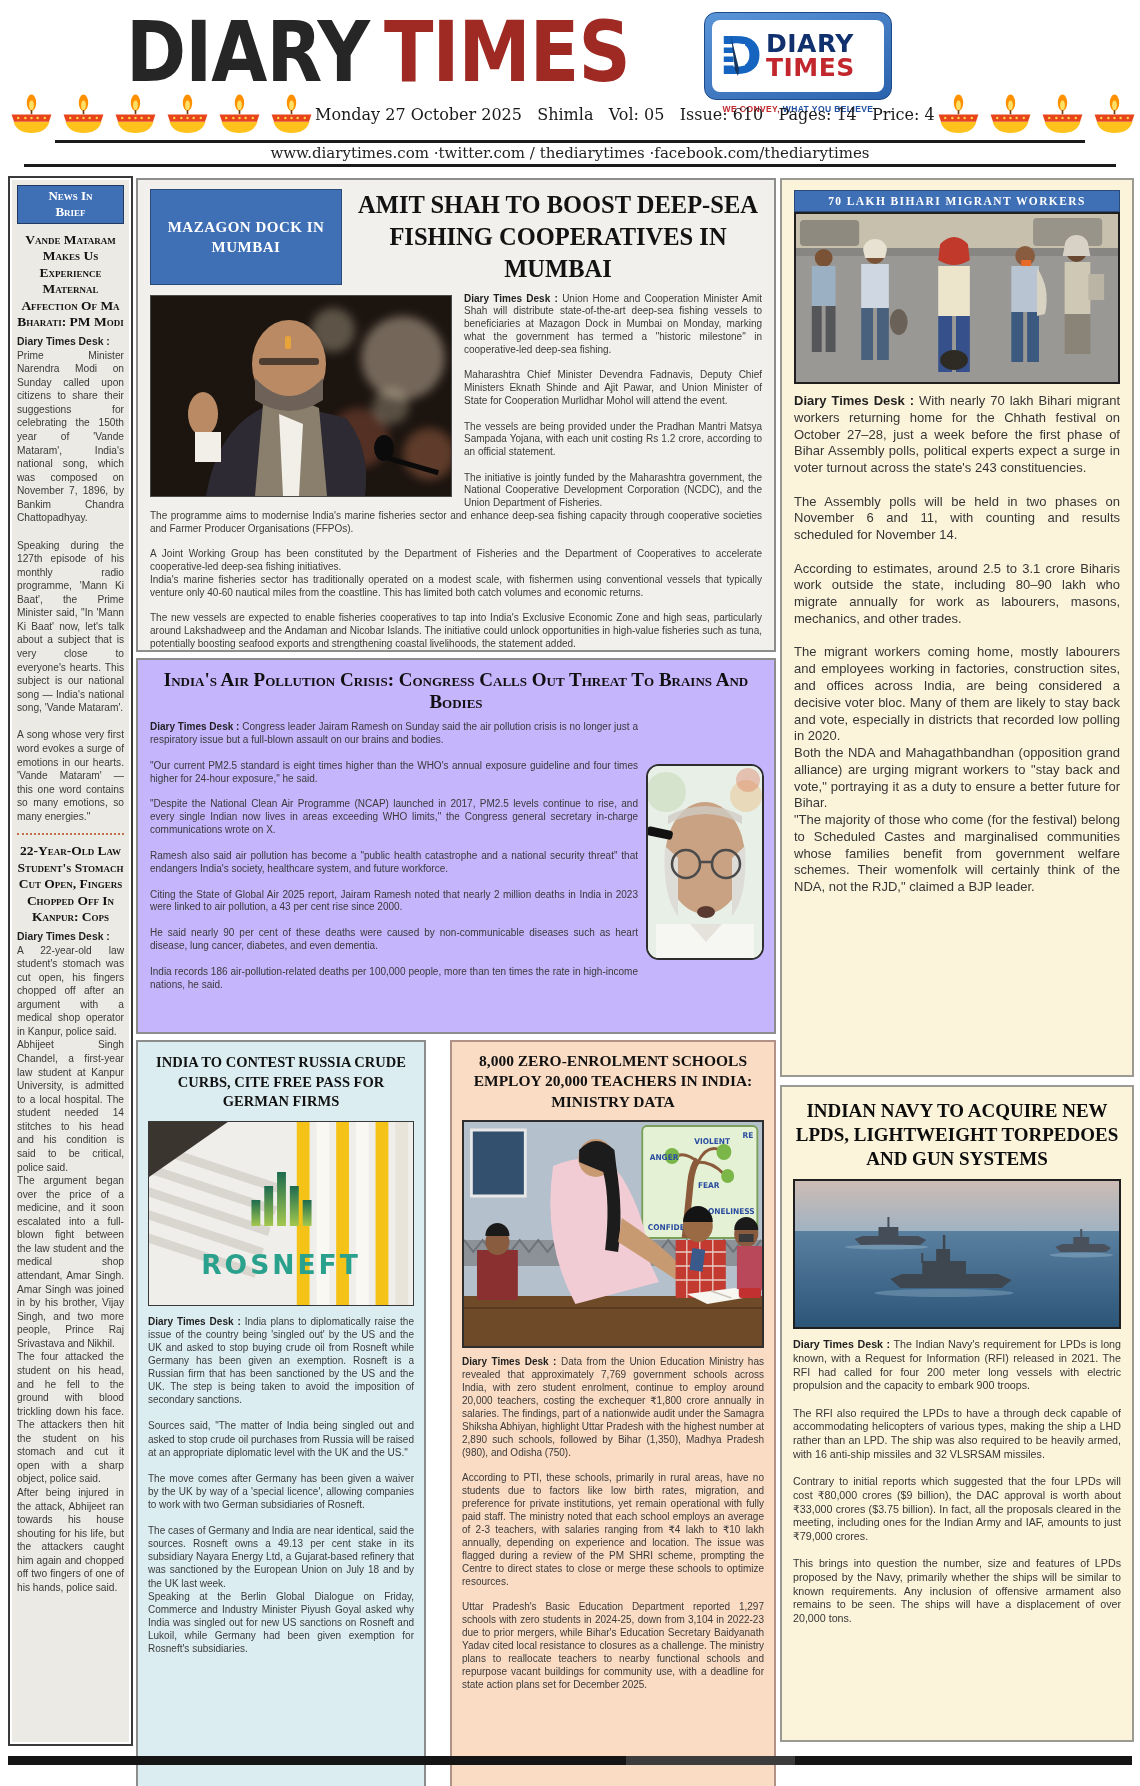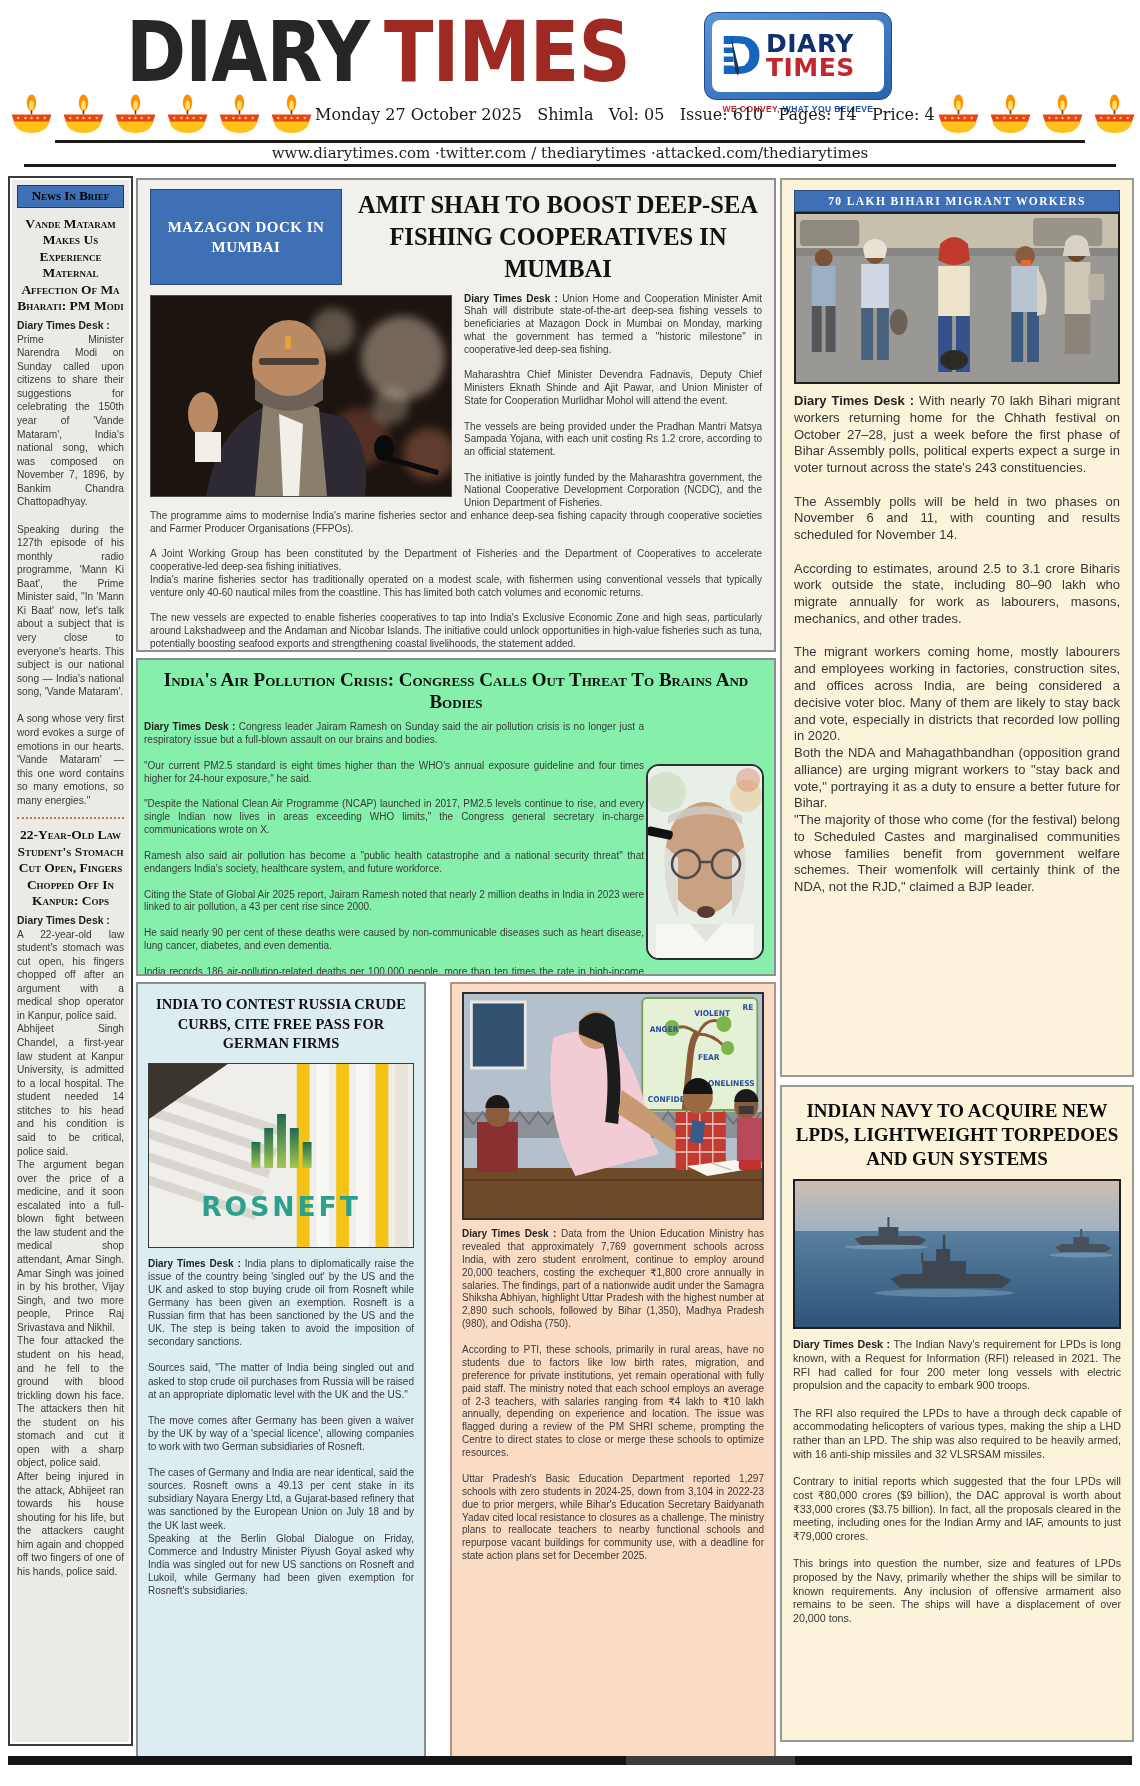--- a/index.html
+++ b/index.html
@@ -37,41 +37,41 @@
   .rule2 { position:absolute; left:24px; right:24px; top:164px; height:3px; background:#1a1a1a; }
 
   
   .pre { white-space:pre-line; }
   .desk { font-weight:700; color:#1f1f1f; }
   .article { box-sizing:border-box; overflow:hidden; }
 
   
   .sidebar { position:absolute; left:8px; top:176px; width:125px; height:1570px; background:#eceae5;
              border:2px solid #3a3a3a; box-shadow:inset 0 0 0 2px #ffffff; padding:7px 7px; box-sizing:border-box; overflow:hidden; }
-  .brief-label { background:#3f6fb5; border:1px solid #223a60; color:#000000; text-align:center;
-                 font-family:"Liberation Serif",serif; font-variant:small-caps; font-weight:700; font-size:13px; padding:2px 0 3px; }
+  .brief-label { background:#3f6fb5; border:1px solid #223a60; color:#ffffff; text-align:center;
+                 font-family:"Liberation Serif",serif; font-variant:small-caps; font-weight:700; font-size:13px; padding:2px 16px 3px; }
   .brief-headline { font-family:"Liberation Serif",serif; font-variant:small-caps; font-weight:700; font-size:13.5px;
                     line-height:1.22; text-align:center; margin:8px 0 4px; color:#121212; }
   .brief-desk { font-weight:700; font-size:10.4px; color:#1f1f1f; }
   .brief-body { font-size:10.2px; line-height:1.33; text-align:justify; color:#3a3a3a; }
   .brief-divider { border-top:2px dotted #c0714a; margin:10px 0 4px; }
 
   
   .ctr { position:absolute; left:136px; top:178px; width:640px; }
   .a1 { height:474px; background:#f1f0ed; border:2px solid #8d8d8d; padding:9px 12px; }
   .a1head { display:flex; gap:12px; align-items:stretch; }
   .a1tag { width:178px; flex:0 0 auto; background:#3f6fb5; border:1px solid #2a4a7a; color:#fff;
            font-family:"Liberation Serif",serif; font-weight:700; font-size:15px; line-height:1.35; text-align:center;
            display:flex; align-items:center; justify-content:center; padding:6px 6px; letter-spacing:.5px; }
   .a1title { flex:1; font-family:"Liberation Serif",serif; font-weight:700; font-size:24.5px; line-height:1.3;
              text-align:center; color:#121212; display:flex; align-items:center; justify-content:center; }
   .a1body { margin-top:8px; font-size:10px; line-height:1.28; text-align:justify; color:#3a3a3a; }
   .a1photo { float:left; width:300px; height:200px; margin:2px 12px 6px 0; border:1px solid #4a4a4a; background:#111; }
 
-  .a2 { position:relative; margin-top:6px; height:318px; background:#86efac; border:2px solid #8d8d8d; padding:8px 6px; }
+  .a2 { position:relative; margin-top:6px; height:376px; background:#c4b5fd; border:2px solid #8d8d8d; padding:8px 12px; }
   .a2title { font-family:"Liberation Serif",serif; font-variant:small-caps; font-weight:700; font-size:19px;
              text-align:center; color:#101010; margin:1px 0 8px; }
   .a2body { font-size:10px; line-height:1.29; text-align:justify; color:#3a3a3a; padding-right:124px; }
   .a2photo { position:absolute; right:10px; top:104px; width:114px; height:192px; border-radius:13px;
              border:2px solid #2e2e2e; overflow:hidden; background:#e8ece4; }
 
   .row { display:flex; gap:24px; margin-top:6px; }
   .a3 { width:290px; flex:0 0 auto; height:778px; background:#dcedf1; border:2px solid #8d8d8d; padding:8px 10px; }
   .a3title { font-family:"Liberation Serif",serif; font-weight:700; font-size:14.5px; line-height:1.35;
              text-align:center; color:#121212; margin:3px 0 9px; }
@@ -178,21 +178,21 @@
           <use href="#diya-sym"></use>
         </svg>
       <svg class="diya">
           <use href="#diya-sym"></use>
         </svg>
 
     </div>
   </div>
 
   <div class="rule1"></div>
-  <div class="weblinks">www.diarytimes.com ·twitter.com / thediarytimes ·attacked.com/thediarytimes</div>
+  <div class="weblinks">www.diarytimes.com ·twitter.com / thediarytimes ·facebook.com/thediarytimes</div>
   <div class="rule2"></div>
 
   <div class="sidebar">
     <div class="brief-label">News In Brief</div>
 
     <div>
       <div class="brief-headline">Vande Mataram Makes Us Experience Maternal Affection Of Ma Bharati: PM Modi</div>
       <div class="brief-body"><b class="brief-desk">Diary Times Desk :</b><br><span class="pre">Prime Minister Narendra Modi on Sunday called upon citizens to share their suggestions for celebrating the 150th year of 'Vande Mataram', India's national song, which was composed on November 7, 1896, by Bankim Chandra Chattopadhyay.
 
 Speaking during the 127th episode of his monthly radio programme, 'Mann Ki Baat', the Prime Minister said, "In 'Mann Ki Baat' now, let's talk about a subject that is very close to everyone's hearts. This subject is our national song — India's national song, 'Vande Mataram'.
@@ -342,20 +342,21 @@
 
 Sources said, "The matter of India being singled out and asked to stop crude oil purchases from Russia will be raised at an appropriate diplomatic level with the UK and the US."
 
 The move comes after Germany has been given a waiver by the UK by way of a 'special licence', allowing companies to work with two German subsidiaries of Rosneft.
 
 The cases of Germany and India are near identical, said the sources. Rosneft owns a 49.13 per cent stake in its subsidiary Nayara Energy Ltd, a Gujarat-based refinery that was sanctioned by the European Union on July 18 and by the UK last week.
 Speaking at the Berlin Global Dialogue on Friday, Commerce and Industry Minister Piyush Goyal asked why India was singled out for new US sanctions on Rosneft and Lukoil, while Germany had been given exemption for Rosneft's subsidiaries.</span></div>
       </div>
 
       <div class="article a4">
+        <div class="a4title">8,000 ZERO-ENROLMENT SCHOOLS EMPLOY 20,000 TEACHERS IN INDIA: MINISTRY DATA</div>
         <div class="a4photo">
             <svg class="fill" viewBox="0 0 321 224" preserveAspectRatio="none">
               <rect width="321" height="224" fill="#b4c0cc"></rect>
               <rect x="8" y="8" width="58" height="66" fill="#33506e" stroke="#e8e8e8" stroke-width="3"></rect>
               <rect x="192" y="4" width="124" height="112" rx="5" fill="#e4f1d4" stroke="#7aa05a" stroke-width="2"></rect>
               <path d="M238 116 L244 60 Q246 44 252 38" fill="none" stroke="#8a5a3a" stroke-width="7"></path>
               <path d="M252 40 Q236 28 226 36 M252 40 Q262 22 276 28 M252 40 Q268 40 280 52" fill="none" stroke="#8a5a3a" stroke-width="3"></path>
               <circle cx="224" cy="34" r="8" fill="#7ab648"></circle>
               <circle cx="280" cy="30" r="8" fill="#7ab648"></circle>
               <circle cx="284" cy="54" r="7" fill="#7ab648"></circle>

